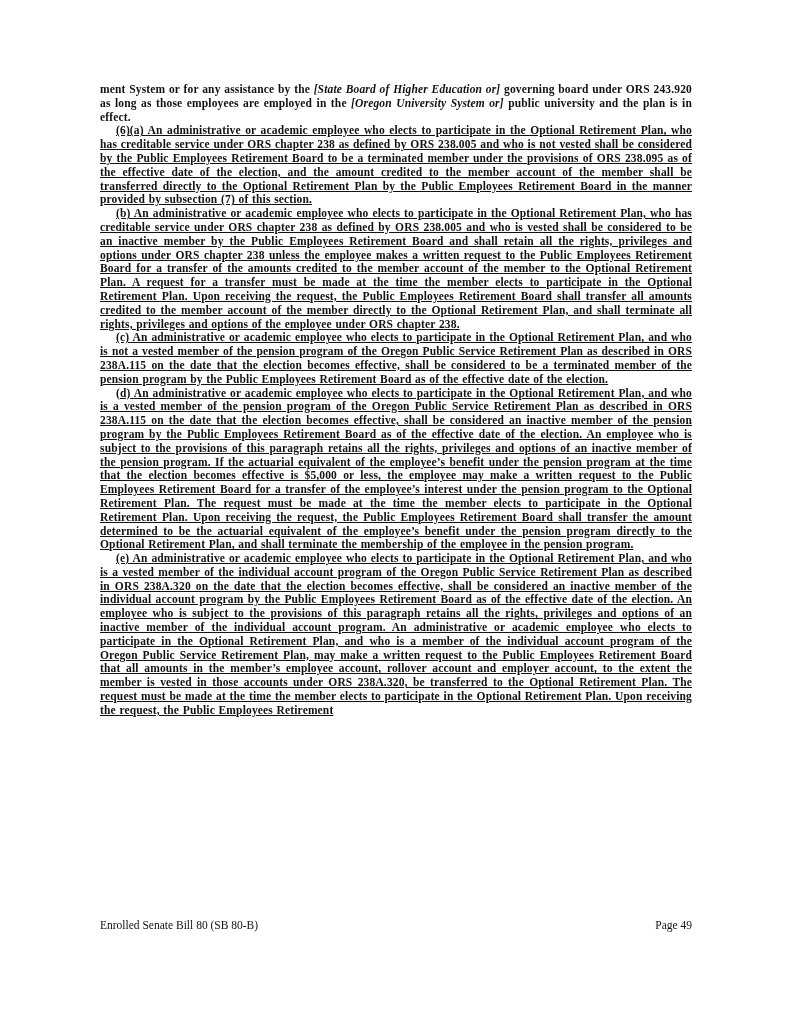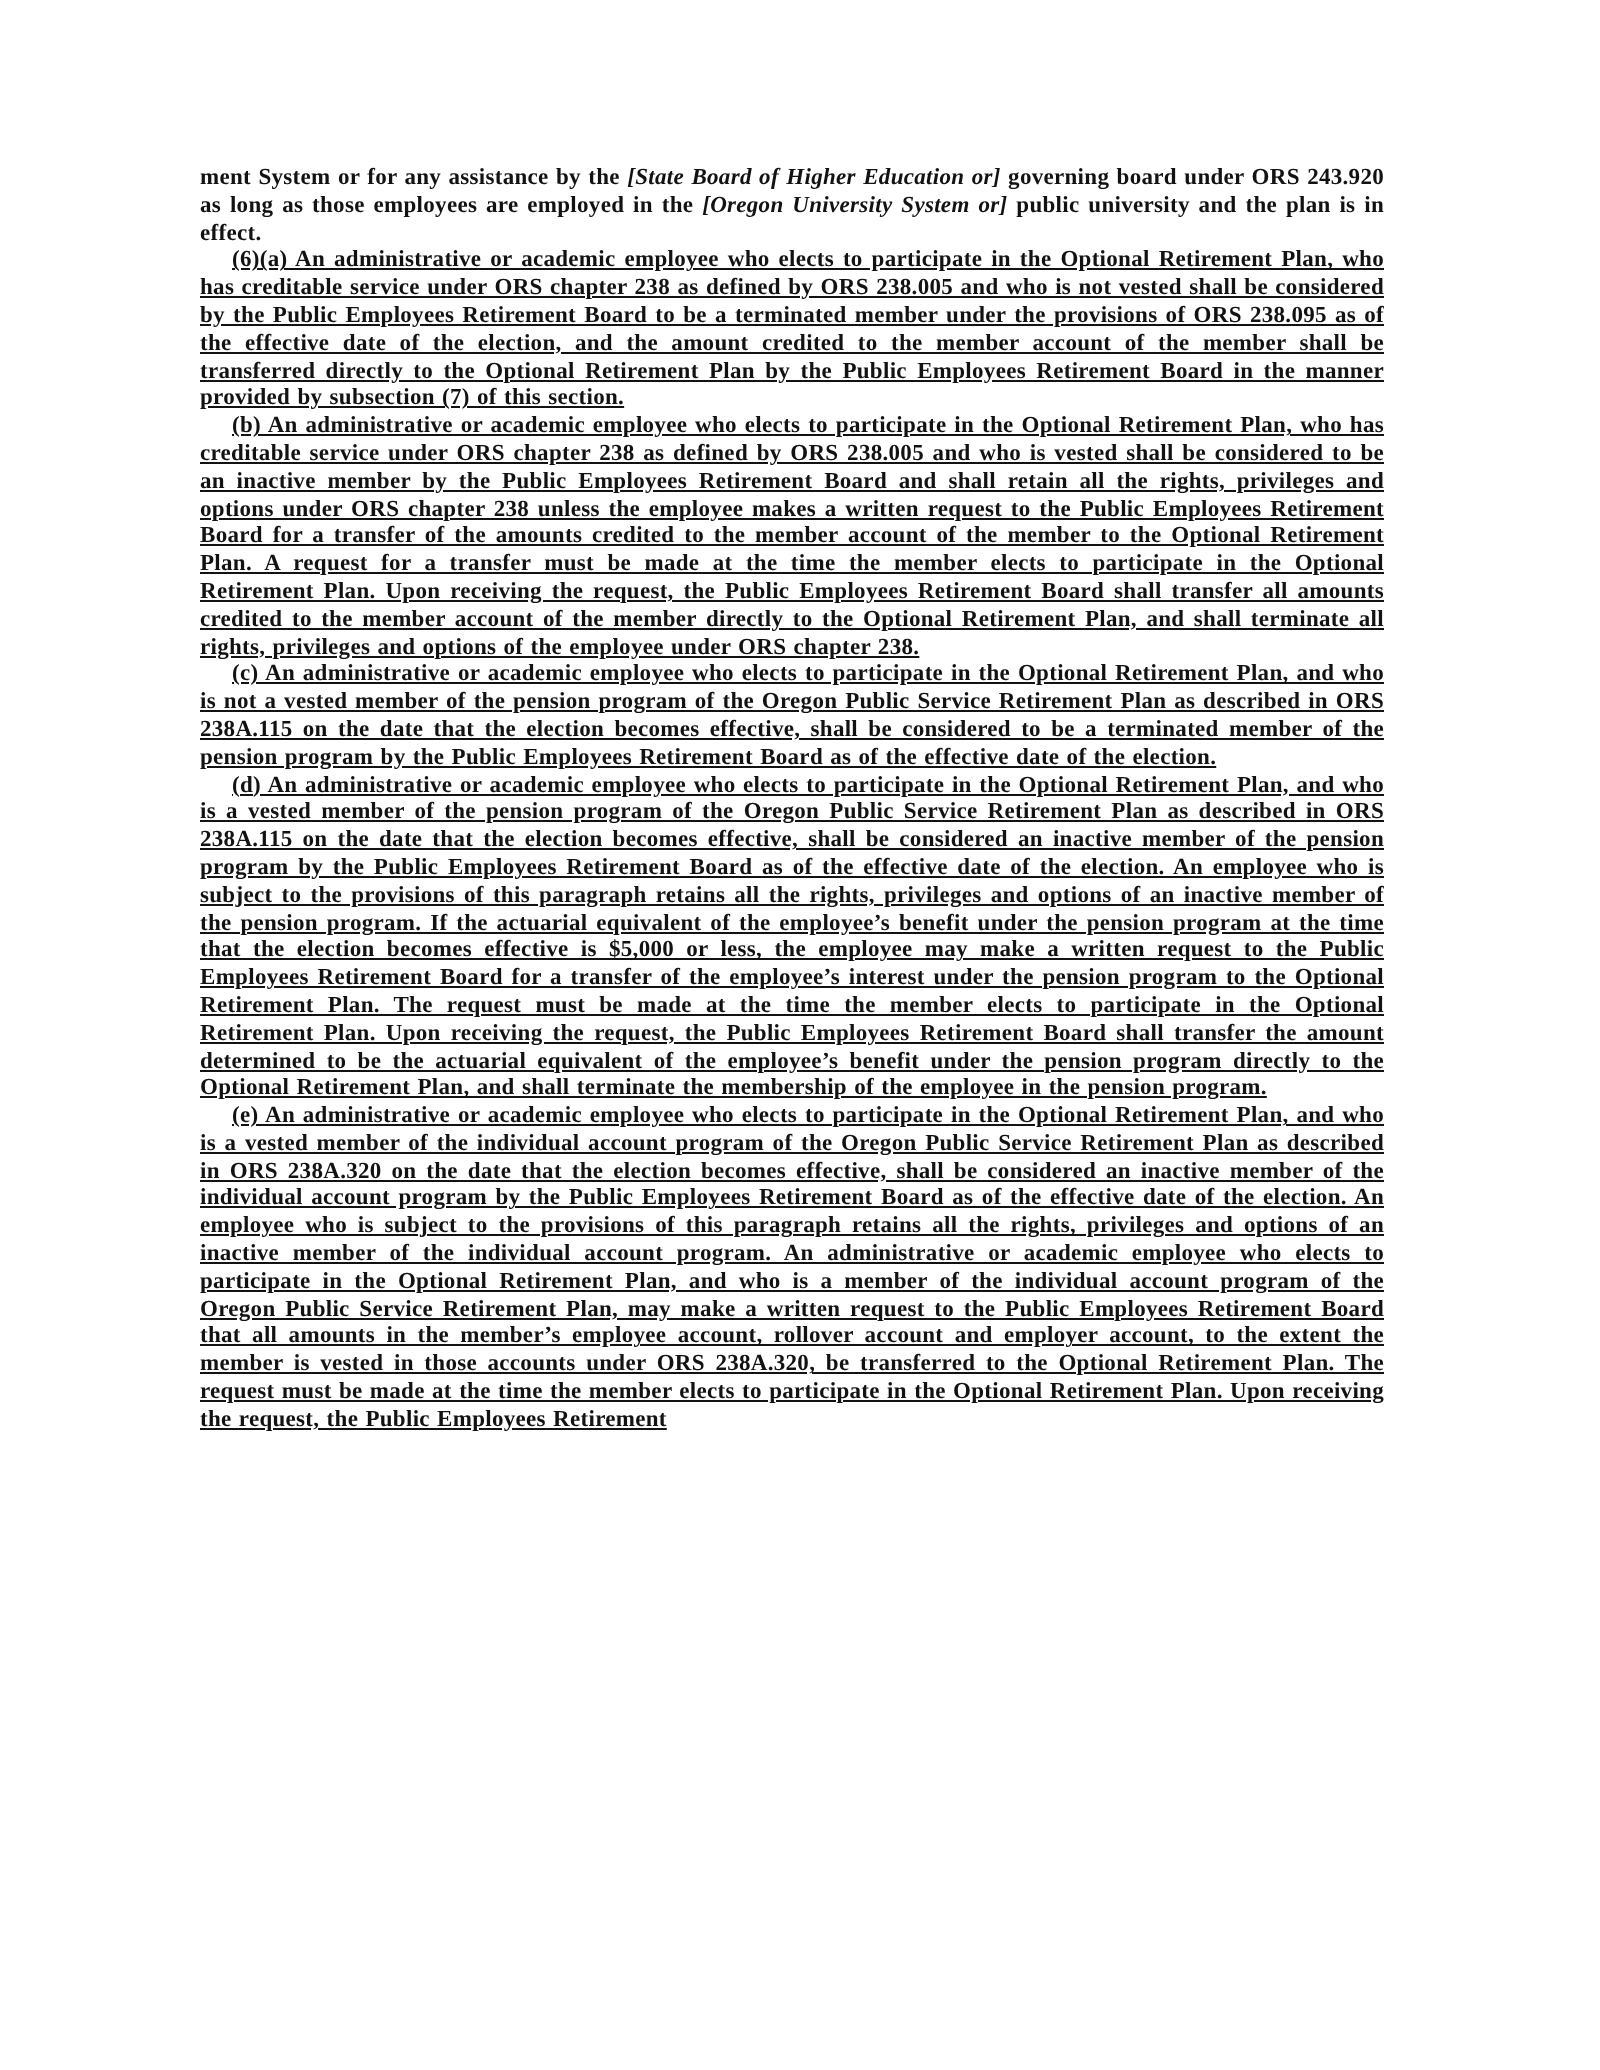--- a/index.html
+++ b/index.html
@@ -54,14 +54,18 @@
   <div class="text-block">
 
   <p class="para"><span>ment System or for any assistance by the </span><span class="run-italic">[State Board of Higher Education or]</span><span> governing board under ORS 243.920 as long as those employees are employed in the </span><span class="run-italic">[Oregon University System or]</span><span> public university and the plan is in effect.</span></p>
       <p class="para indent"><span>(6)(a) An administrative or academic employee who elects to participate in the Optional Retirement Plan, who has creditable service under ORS chapter 238 as defined by ORS 238.005 and who is not vested shall be considered by the Public Employees Retirement Board to be a terminated member under the provisions of ORS 238.095 as of the effective date of the election, and the amount credited to the member account of the member shall be transferred directly to the Optional Retirement Plan by the Public Employees Retirement Board in the manner provided by subsection (7) of this section.</span></p>
       <p class="para indent"><span>(b) An administrative or academic employee who elects to participate in the Optional Retirement Plan, who has creditable service under ORS chapter 238 as defined by ORS 238.005 and who is vested shall be considered to be an inactive member by the Public Employees Retirement Board and shall retain all the rights, privileges and options under ORS chapter 238 unless the employee makes a written request to the Public Employees Retirement Board for a transfer of the amounts credited to the member account of the member to the Optional Retirement Plan. A request for a transfer must be made at the time the member elects to participate in the Optional Retirement Plan. Upon receiving the request, the Public Employees Retirement Board shall transfer all amounts credited to the member account of the member directly to the Optional Retirement Plan, and shall terminate all rights, privileges and options of the employee under ORS chapter 238.</span></p>
       <p class="para indent"><span>(c) An administrative or academic employee who elects to participate in the Optional Retirement Plan, and who is not a vested member of the pension program of the Oregon Public Service Retirement Plan as described in ORS 238A.115 on the date that the election becomes effective, shall be considered to be a terminated member of the pension program by the Public Employees Retirement Board as of the effective date of the election.</span></p>
       <p class="para indent"><span>(d) An administrative or academic employee who elects to participate in the Optional Retirement Plan, and who is a vested member of the pension program of the Oregon Public Service Retirement Plan as described in ORS 238A.115 on the date that the election becomes effective, shall be considered an inactive member of the pension program by the Public Employees Retirement Board as of the effective date of the election. An employee who is subject to the provisions of this paragraph retains all the rights, privileges and options of an inactive member of the pension program. If the actuarial equivalent of the employee’s benefit under the pension program at the time that the election becomes effective is $5,000 or less, the employee may make a written request to the Public Employees Retirement Board for a transfer of the employee’s interest under the pension program to the Optional Retirement Plan. The request must be made at the time the member elects to participate in the Optional Retirement Plan. Upon receiving the request, the Public Employees Retirement Board shall transfer the amount determined to be the actuarial equivalent of the employee’s benefit under the pension program directly to the Optional Retirement Plan, and shall terminate the membership of the employee in the pension program.</span></p>
       <p class="para indent"><span>(e) An administrative or academic employee who elects to participate in the Optional Retirement Plan, and who is a vested member of the individual account program of the Oregon Public Service Retirement Plan as described in ORS 238A.320 on the date that the election becomes effective, shall be considered an inactive member of the individual account program by the Public Employees Retirement Board as of the effective date of the election. An employee who is subject to the provisions of this paragraph retains all the rights, privileges and options of an inactive member of the individual account program. An administrative or academic employee who elects to participate in the Optional Retirement Plan, and who is a member of the individual account program of the Oregon Public Service Retirement Plan, may make a written request to the Public Employees Retirement Board that all amounts in the member’s employee account, rollover account and employer account, to the extent the member is vested in those accounts under ORS 238A.320, be transferred to the Optional Retirement Plan. The request must be made at the time the member elects to participate in the Optional Retirement Plan. Upon receiving the request, the Public Employees Retirement</span></p>
     </div>
 
+  <div class="footer">
+    <span>Enrolled Senate Bill 80 (SB 80-B)</span>
+    <span>Page 49</span>
+  </div>
 
 </div>
 
 </body></html>

